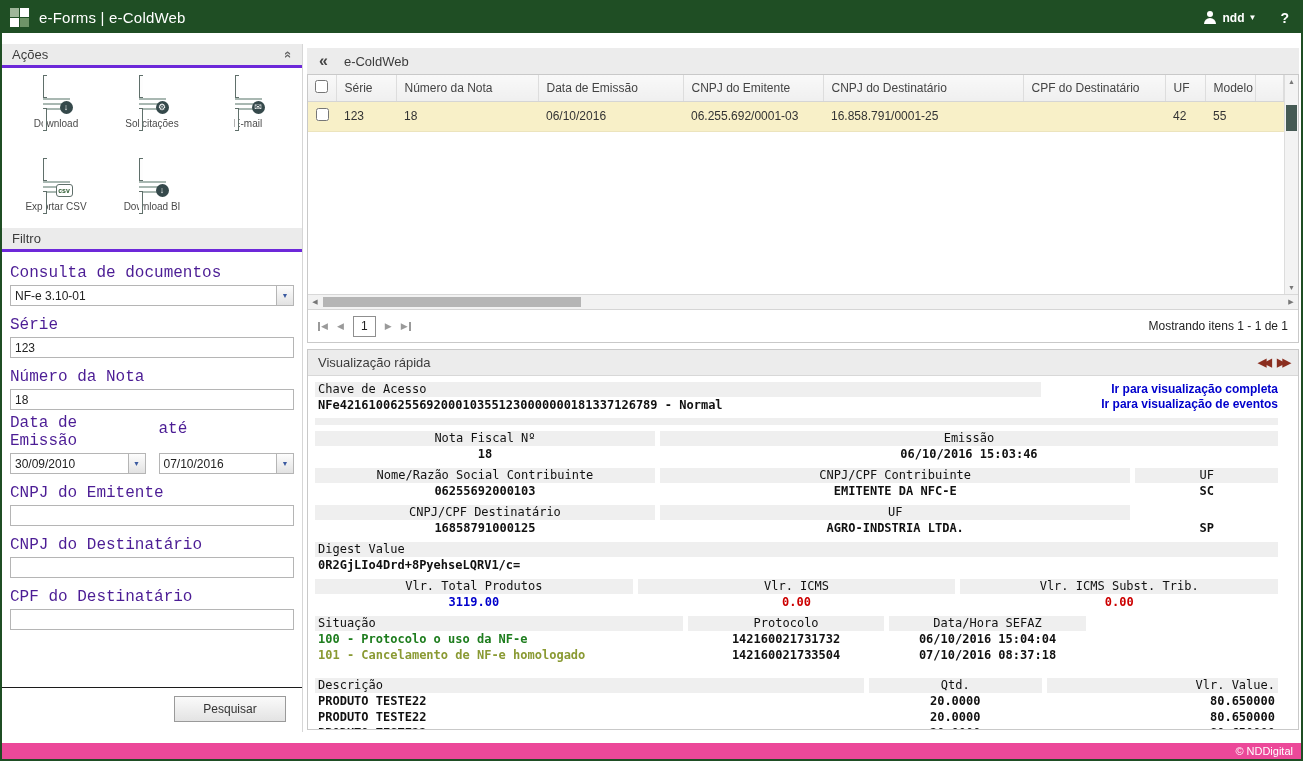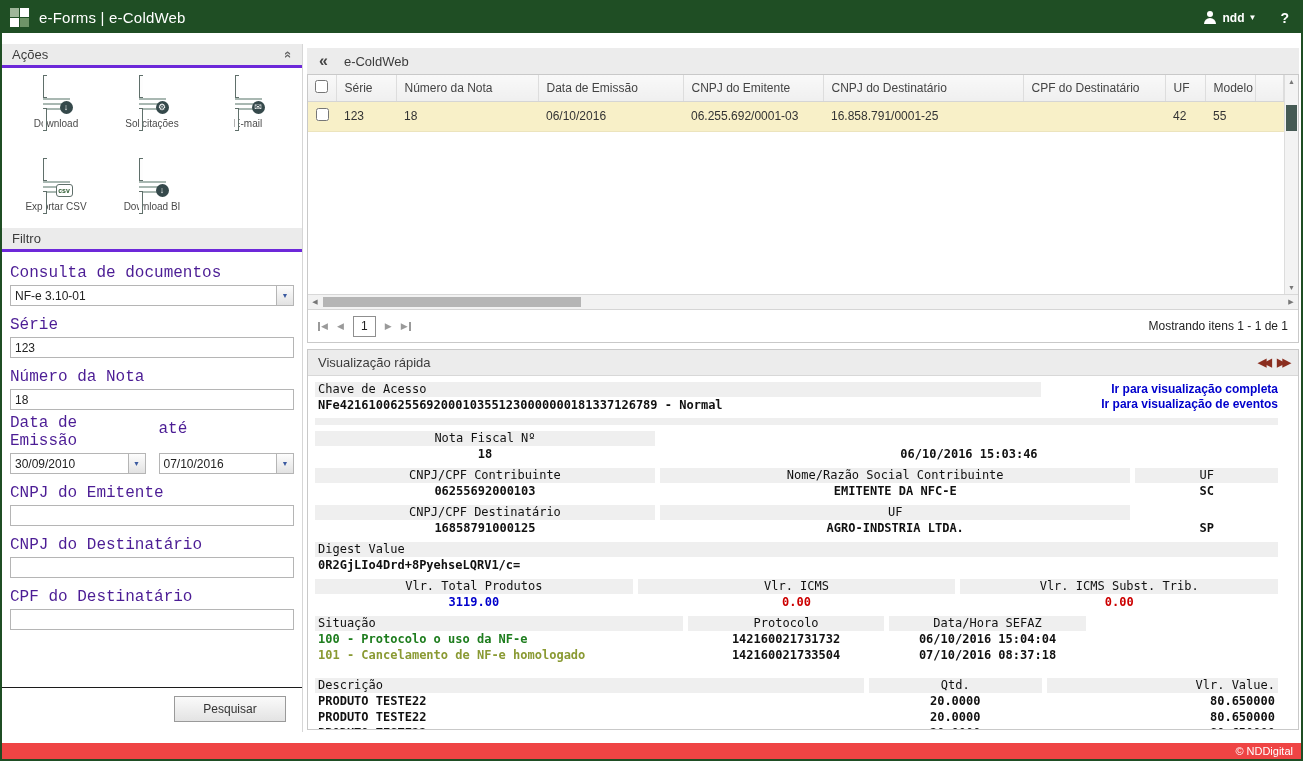--- a/index.html
+++ b/index.html
@@ -98,21 +98,21 @@
   .strip .cell.nobg { background:transparent; }
   .vals .cell { font-weight:bold; line-height:16px; padding:0 3px; white-space:nowrap; overflow:hidden; }
   .tc { text-align:center; } .tr { text-align:right; } .tl { text-align:left; }
   .qv-divider { height:7px; background:#efefef; margin:5px 0 0; }
   .qv-link { font-family:"Liberation Sans",sans-serif; font-size:12px; font-weight:bold; color:#0000cc; text-align:right; line-height:15px; cursor:pointer; white-space:nowrap; }
   .v-blue { color:#0000cc; } .v-red { color:#cc0000; }
   .st-green { color:#1e7d1e; } .st-olive { color:#8a9a33; }
   .itens-sec { margin-top:15px; }
 
   
-  .footer { height:16px; background:#ef4444; color:#fff; font-size:11px; display:flex; align-items:center; justify-content:flex-end; padding:0 8px; flex:0 0 auto; }
+  .footer { height:16px; background:#ec4899; color:#fff; font-size:11px; display:flex; align-items:center; justify-content:flex-end; padding:0 8px; flex:0 0 auto; }
 </style>
 </head>
 <body>
 
 <div class="page">
 
   <header class="topbar">
     <span class="logo">
         <i class="q1"></i>
         <i class="q2"></i>
@@ -300,31 +300,32 @@
               <div class="cell tl">NFe42161006255692000103551230000000181337126789 - Normal</div>
               <div class="qv-link">Ir para visualização de eventos</div>
             </div>
           </div>
 
           <div class="qv-divider"></div>
 
           <div class="qv-sec">
             <div class="gr g2 strip">
               <div class="cell tc">Nota Fiscal Nº</div>
+              <div class="cell tc">Emissão</div>
             </div>
             <div class="gr g2 vals">
               <div class="cell tc">18</div>
               <div class="cell tc">06/10/2016 15:03:46</div>
             </div>
           </div>
 
           <div class="qv-sec">
             <div class="gr g3 strip">
+              <div class="cell tc">Nome/Razão Social Contribuinte</div>
               <div class="cell tc">CNPJ/CPF Contribuinte</div>
-              <div class="cell tc">Nome/Razão Social Contribuinte</div>
               <div class="cell tc">UF</div>
             </div>
             <div class="gr g3 vals">
               <div class="cell tc">06255692000103</div>
               <div class="cell tc">EMITENTE DA NFC-E</div>
               <div class="cell tc">SC</div>
             </div>
           </div>
 
           <div class="qv-sec">

